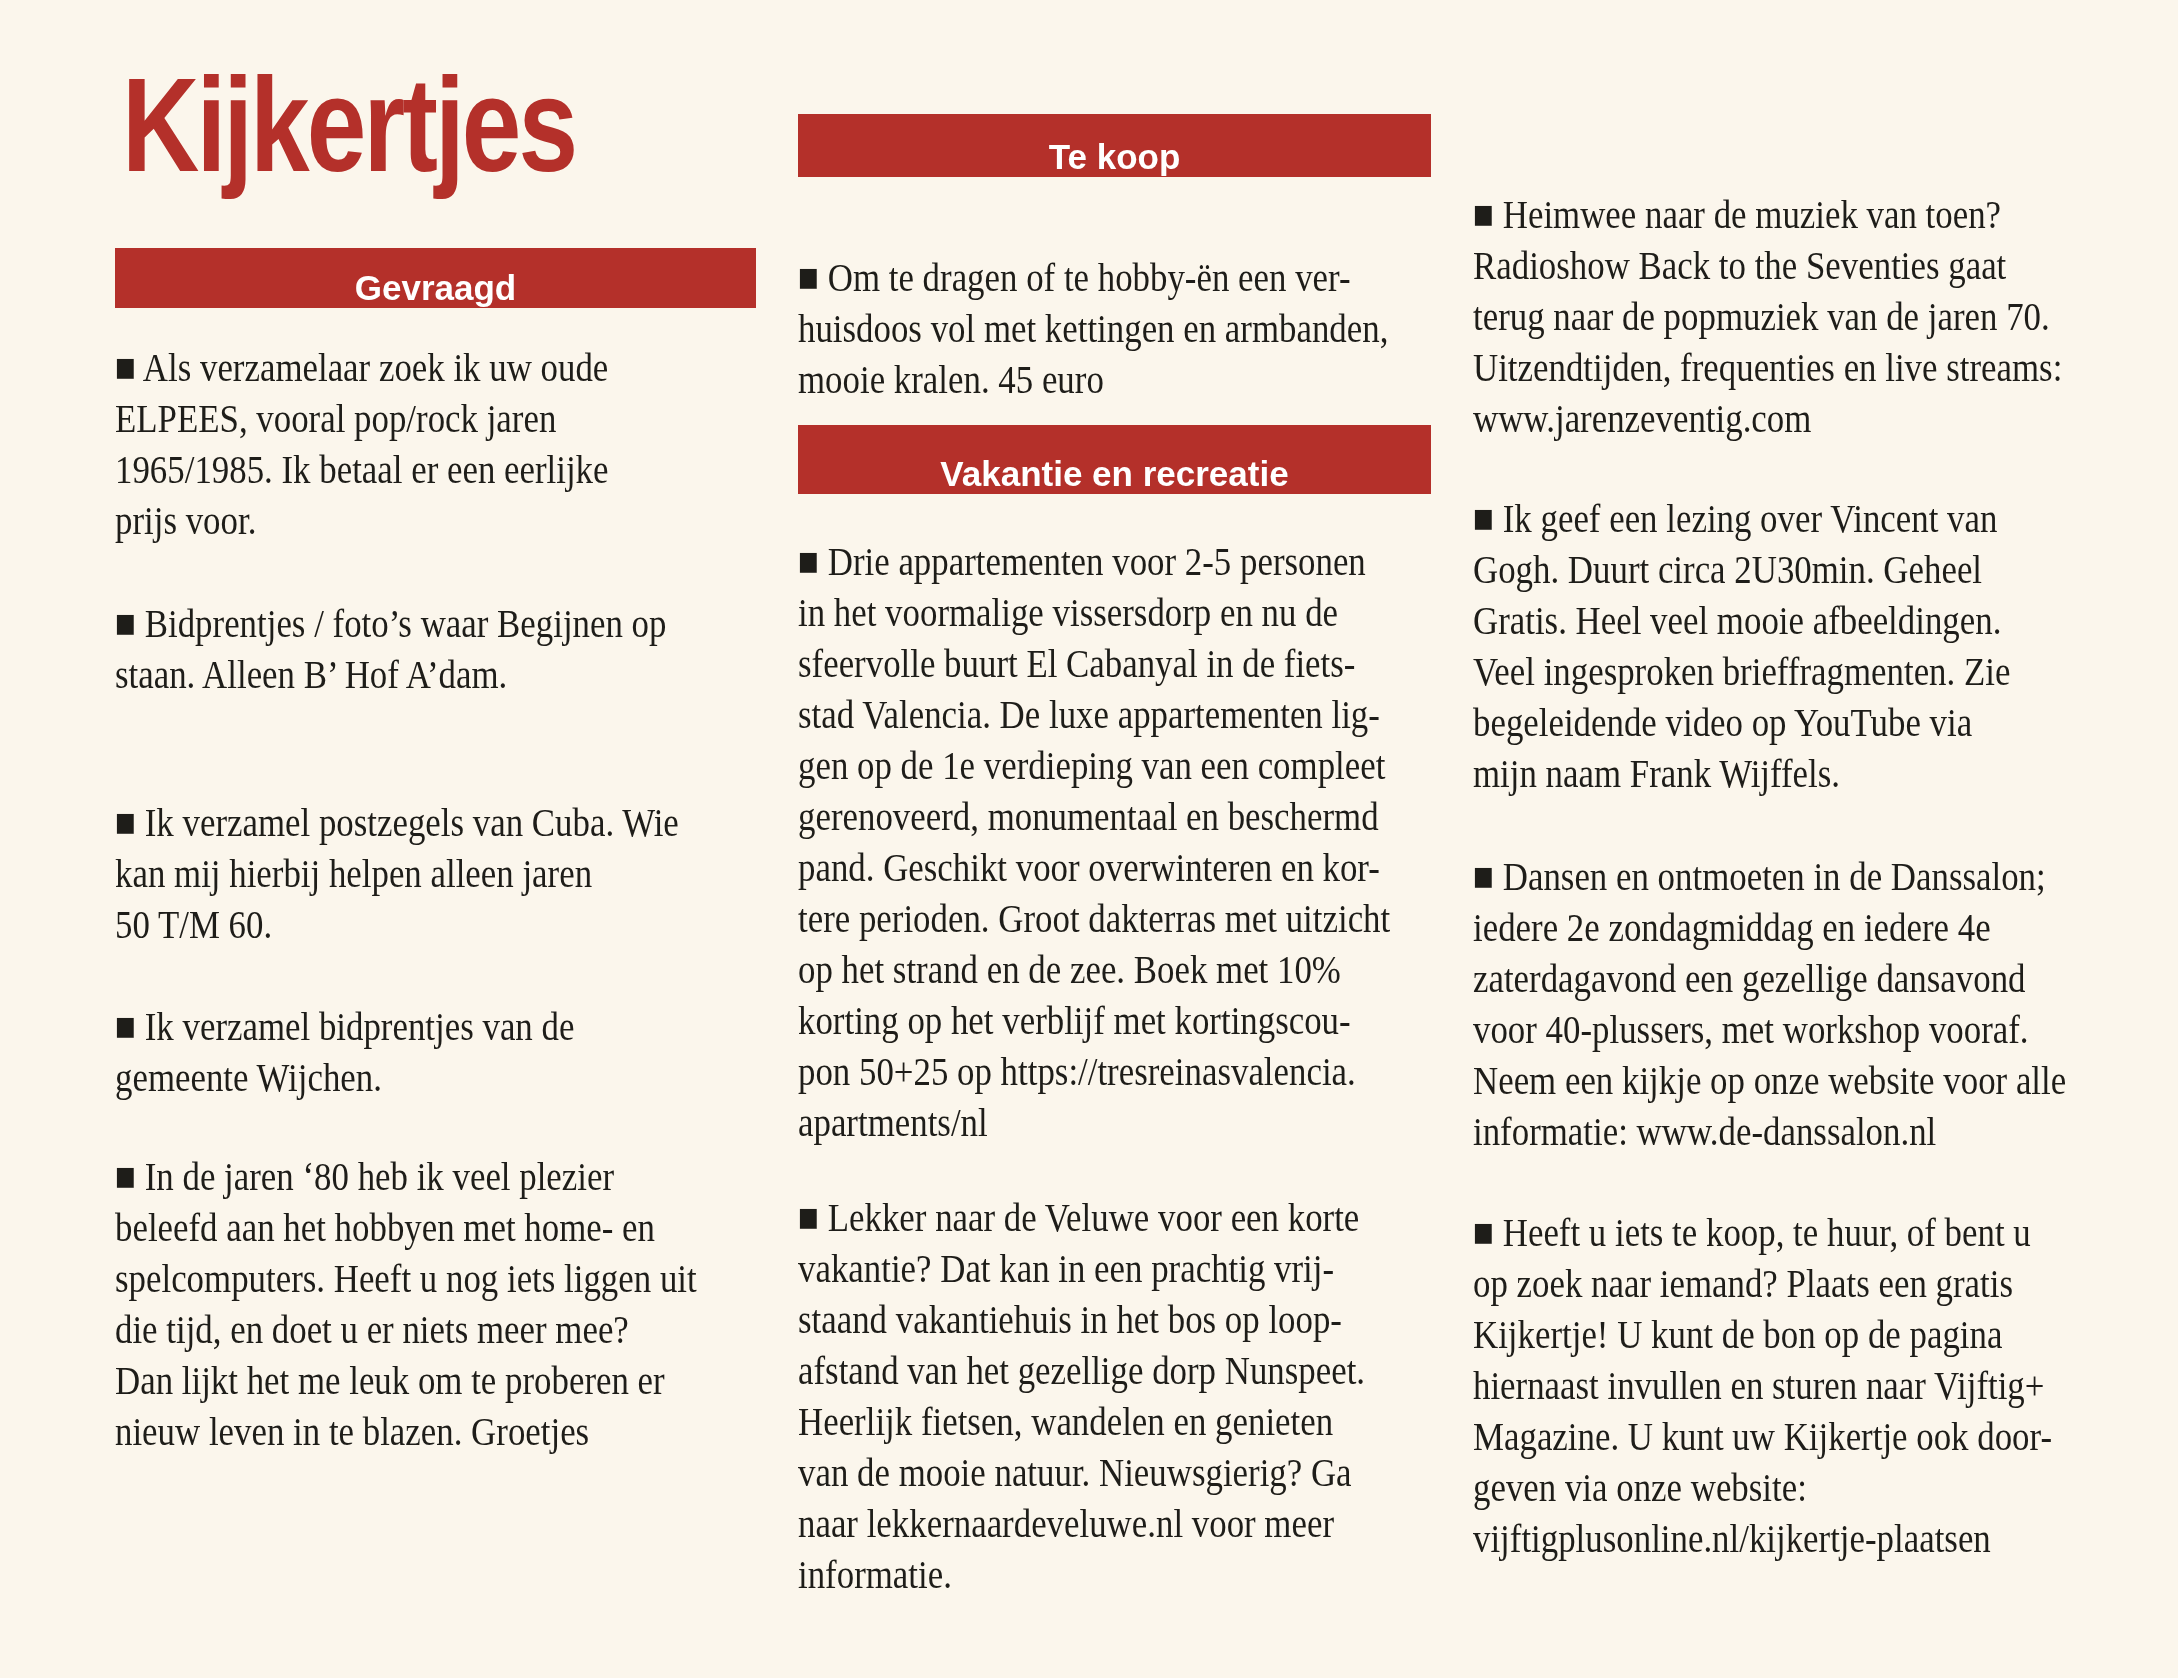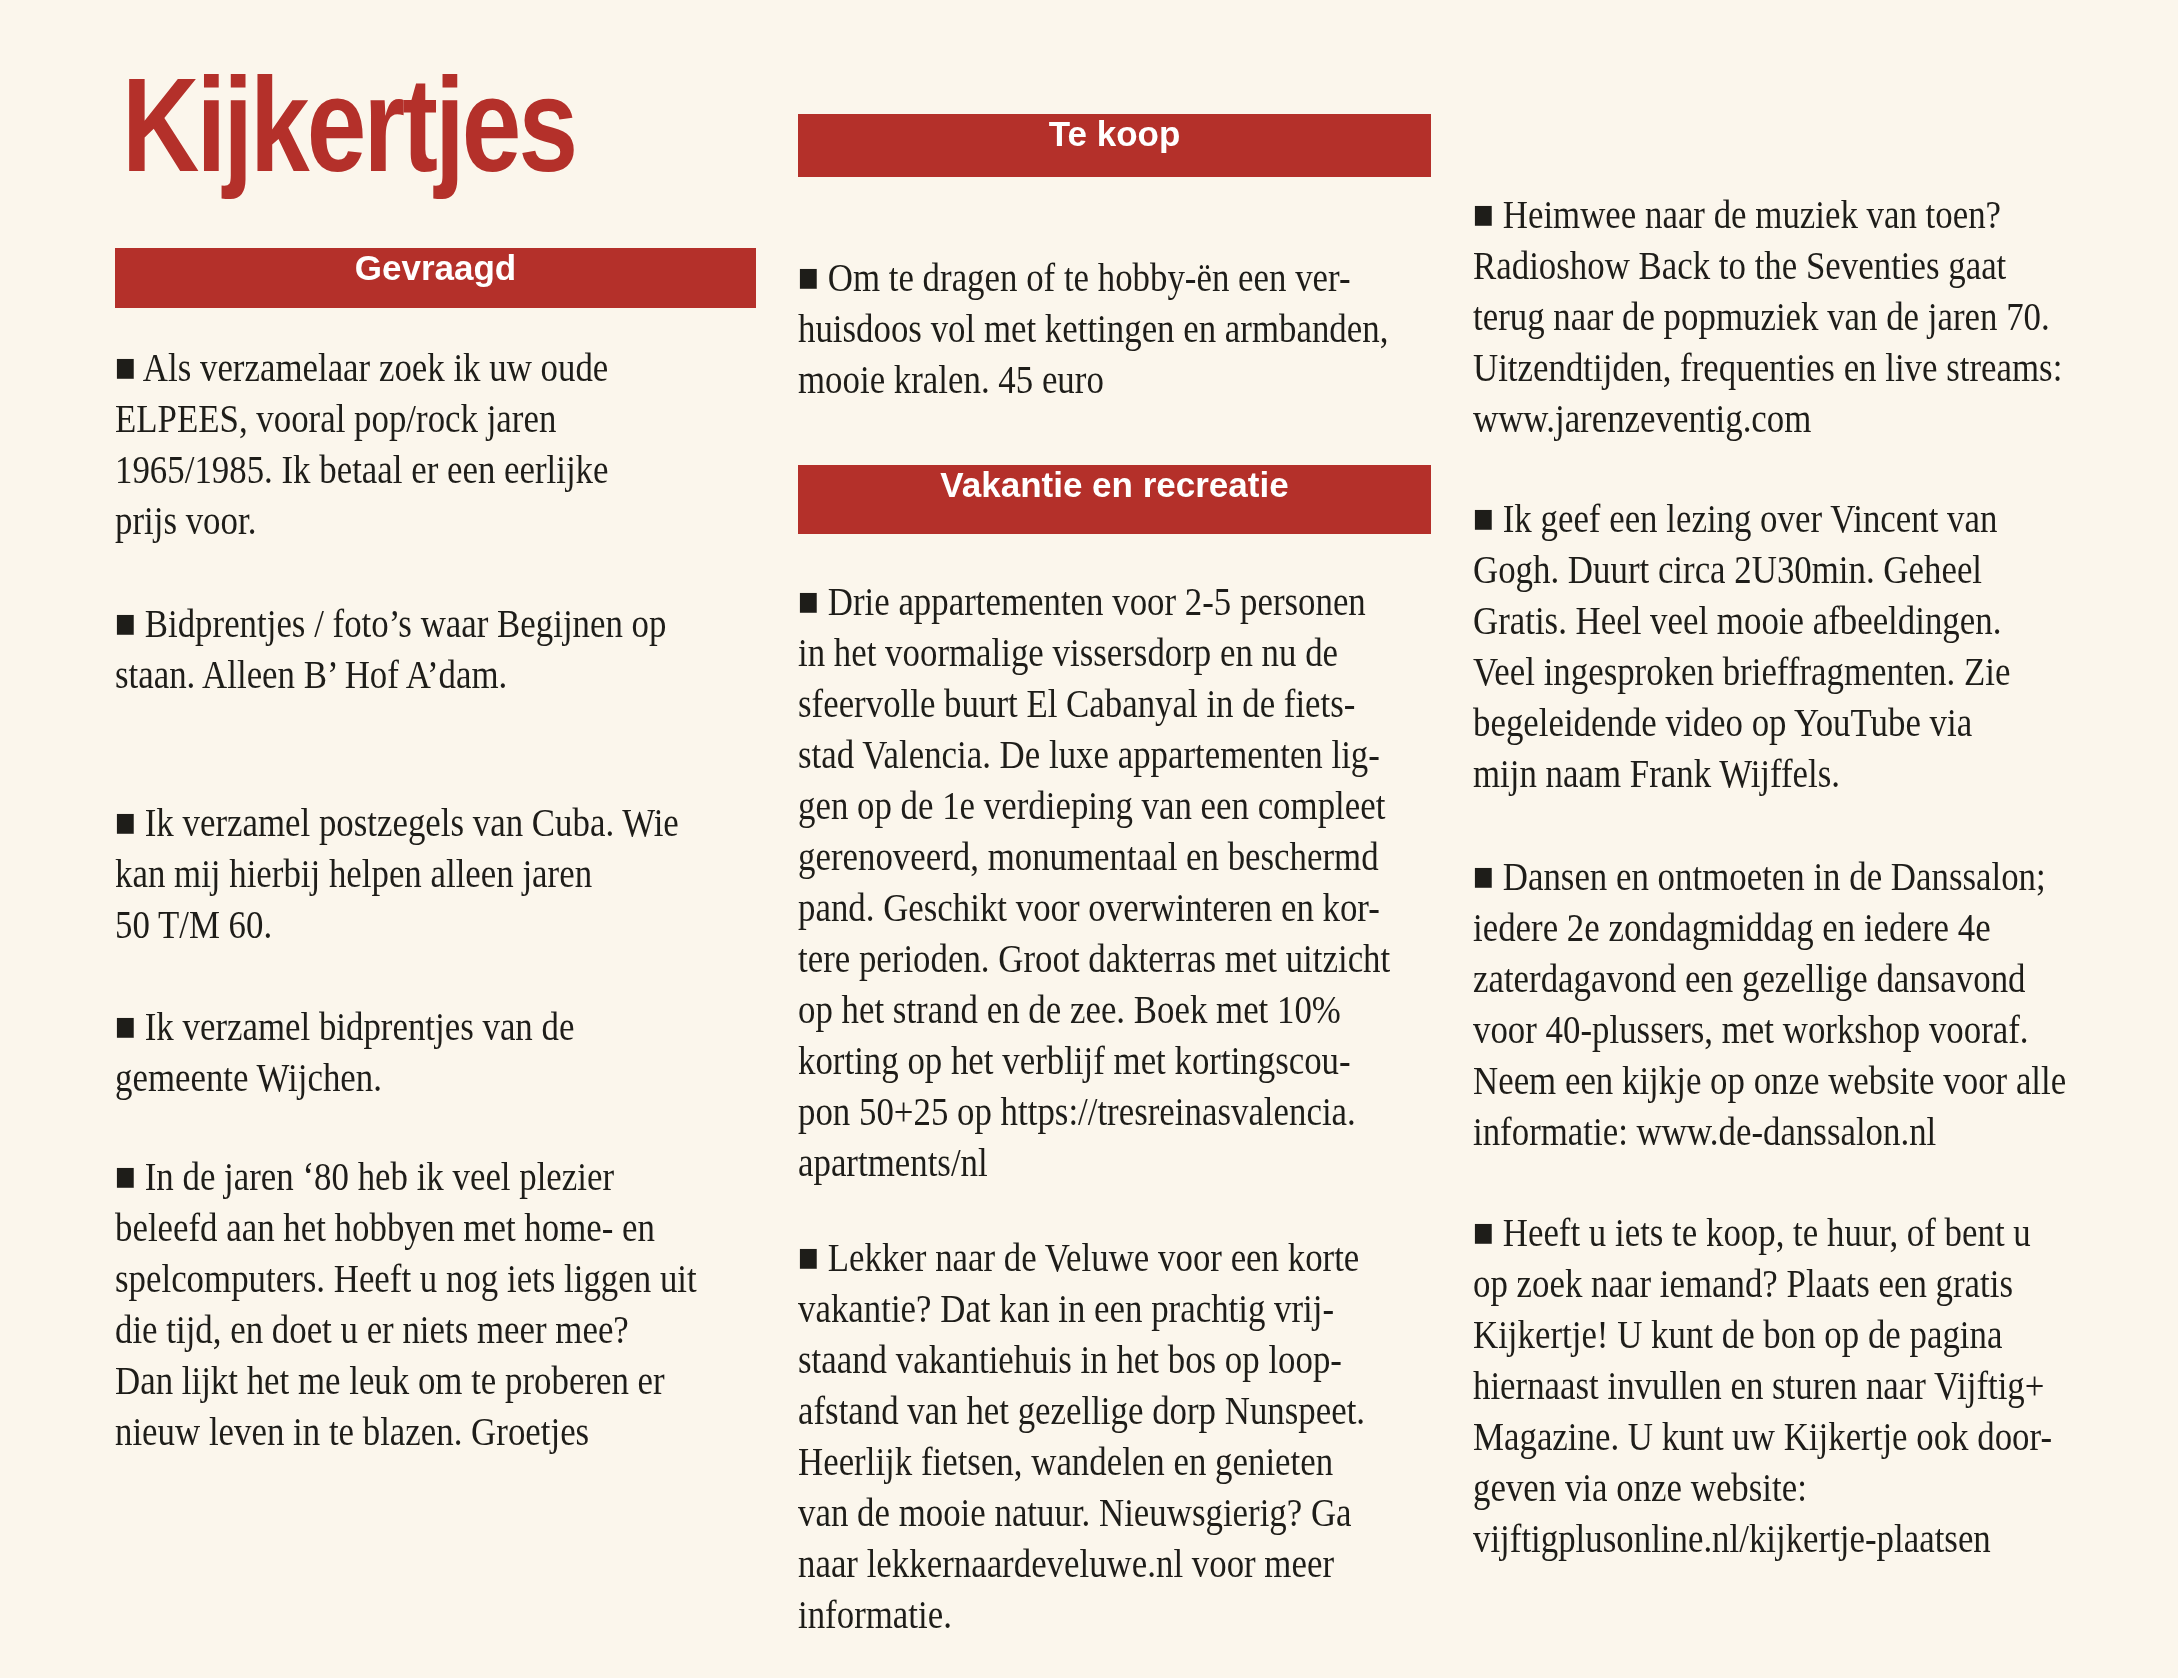--- a/index.html
+++ b/index.html
@@ -15,21 +15,21 @@
     color:var(--accent,#b4302a);
     transform:scaleX(0.80);transform-origin:0 0;white-space:nowrap;
   }
   .col{position:absolute}
   .col-left{left:115px;top:248px;width:641px}
   .col-mid{left:798px;top:114px;width:633px}
   .col-right{left:1473px;top:114px;width:638px}
   .banner{
     background:var(--accent,#b4302a);color:var(--banner-ink,#ffffff);
     font-family:"Liberation Sans","DejaVu Sans",sans-serif;font-weight:bold;
-    font-size:35px;display:flex;align-items:flex-start;justify-content:center;
+    font-size:35px;display:flex;align-items:flex-end;justify-content:center;
   }
   .h67{height:63px}.h73{height:60px}.h74{height:69px}
   .ad{
     margin:0;font-size:41px;line-height:51px;color:var(--ink,#1e1d19);
     white-space:pre-line;
     transform:scaleX(0.85);transform-origin:0 0;width:117.6%;
   }
 </style>
 </head>
 <body>
@@ -59,21 +59,21 @@
 nieuw leven in te blazen. Groetjes</p>
 </section>
 
 <section class="col col-mid">
   <header class="banner h67">
     <span>Te koop</span>
   </header>
   <p class="ad" style="margin-top:75px">■ Om te dragen of te hobby-ën een ver-
 huisdoos vol met kettingen en armbanden,
 mooie kralen. 45 euro</p>
-  <header class="banner h74" style="margin-top:60px">
+  <header class="banner h74" style="margin-top:20px">
     <span>Vakantie en recreatie</span>
   </header>
   <p class="ad" style="margin-top:42px">■ Drie appartementen voor 2-5 personen
 in het voormalige vissersdorp en nu de
 sfeervolle buurt El Cabanyal in de fiets-
 stad Valencia. De luxe appartementen lig-
 gen op de 1e verdieping van een compleet
 gerenoveerd, monumentaal en beschermd
 pand. Geschikt voor overwinteren en kor-
 tere perioden. Groot dakterras met uitzicht

